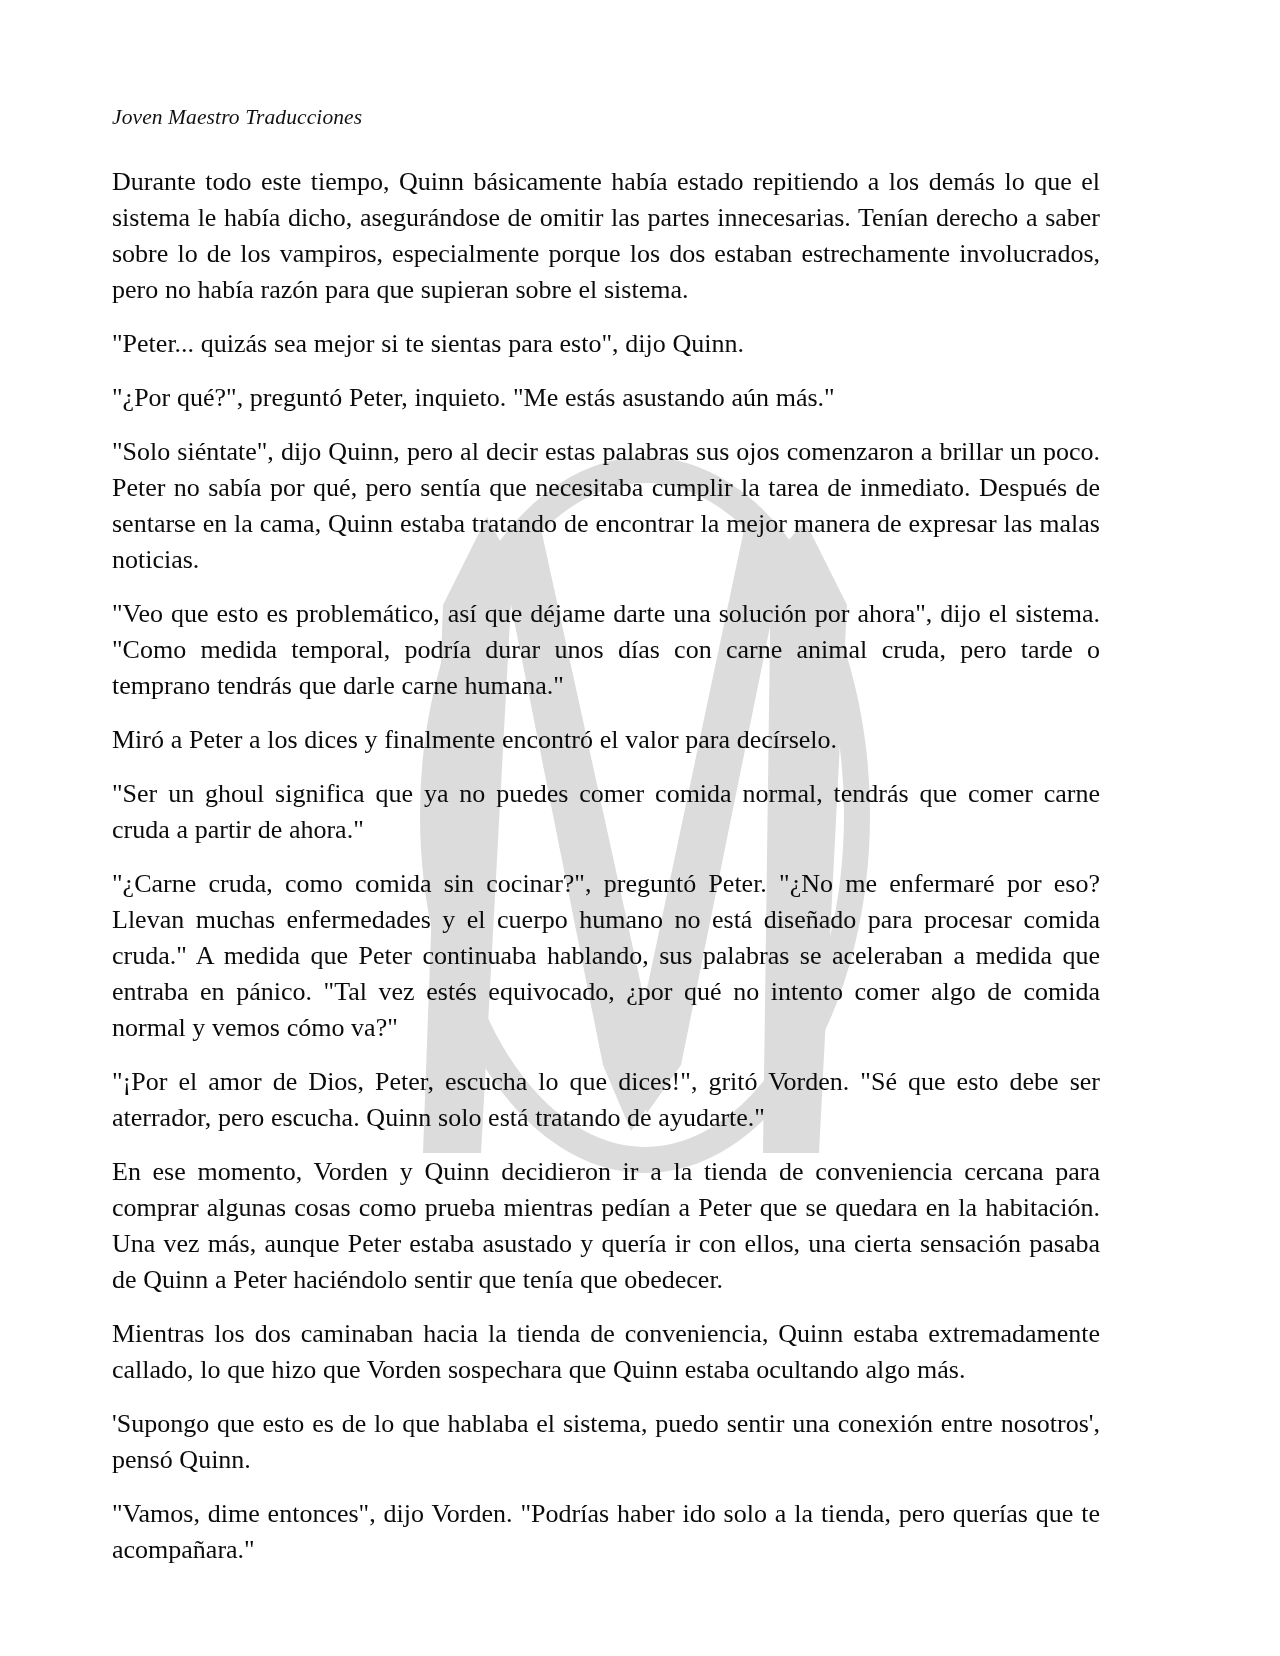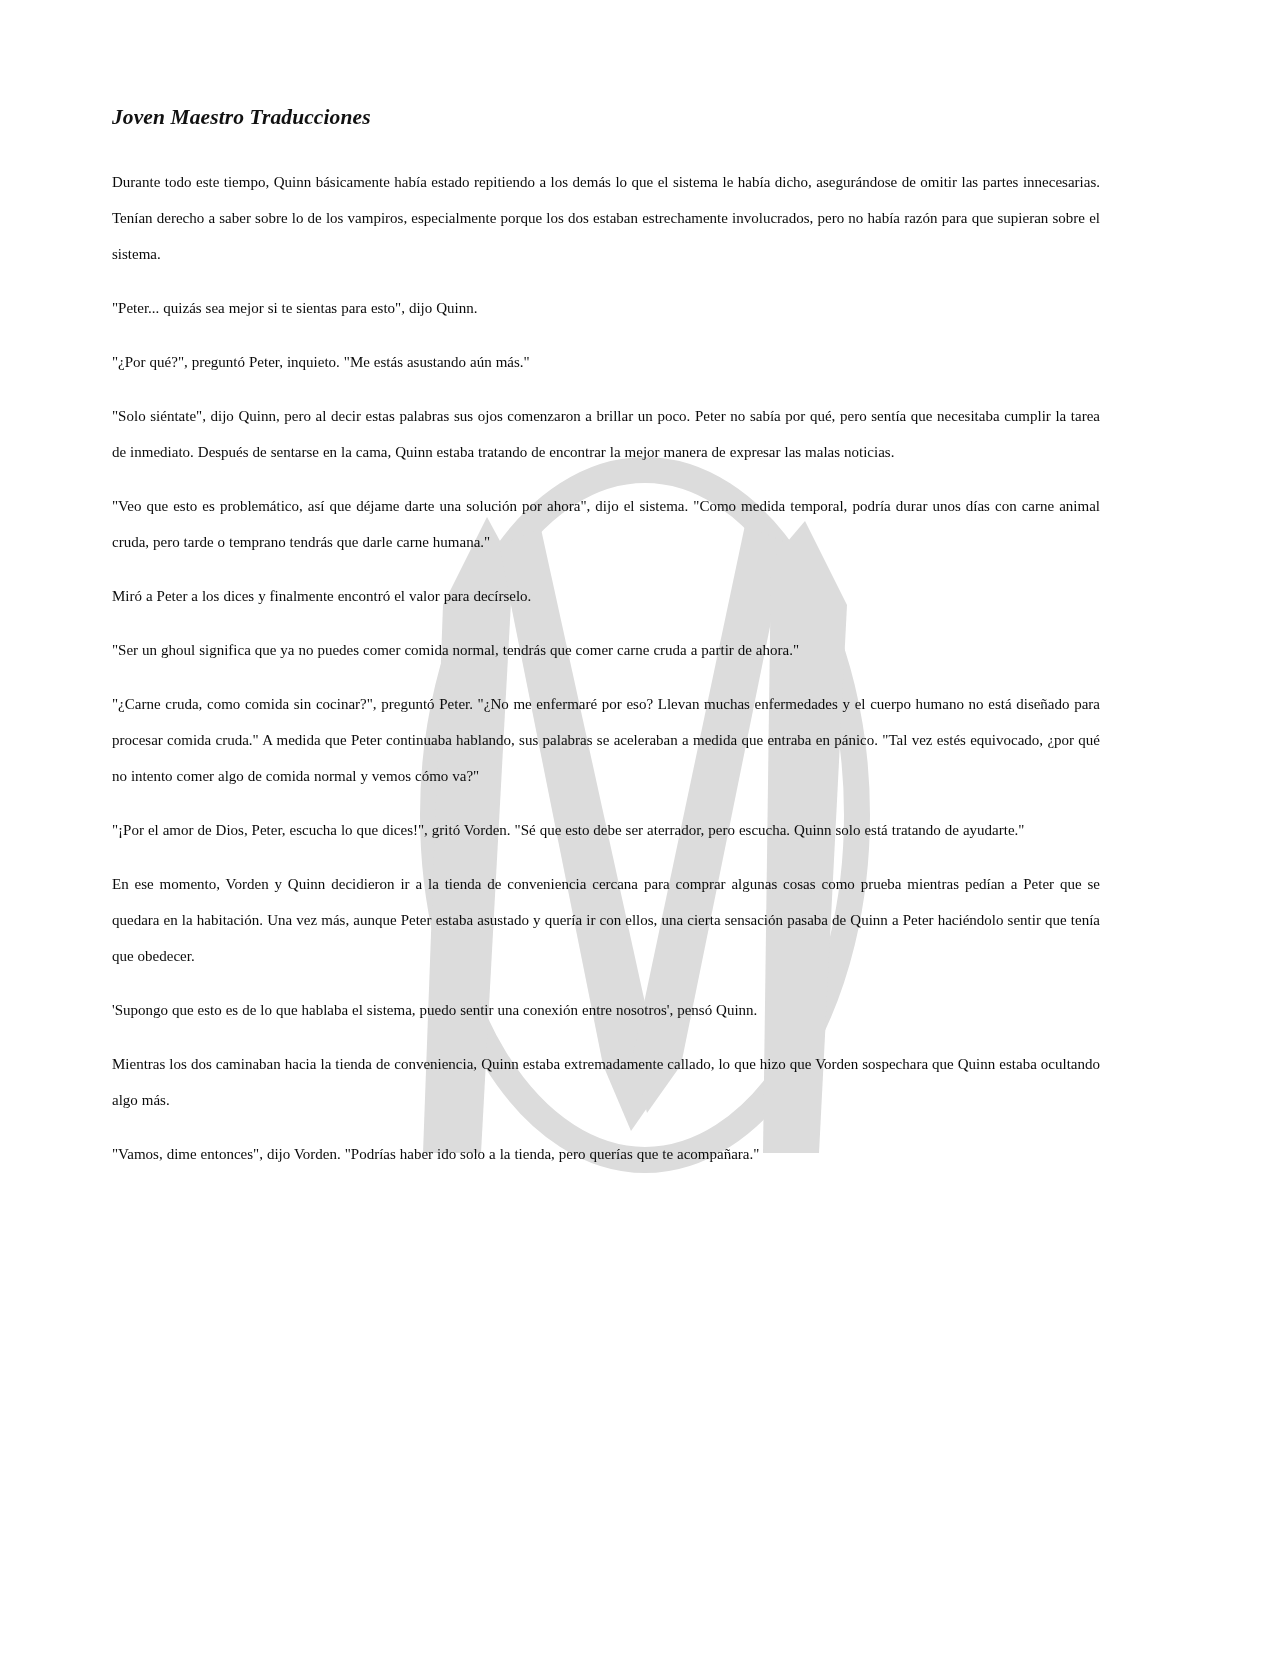--- a/index.html
+++ b/index.html
@@ -49,32 +49,32 @@
   .content {
     position: absolute;
     left: 112px;
     top: 104px;
     width: 988px;
     z-index: 2;
   }
 
   .doc-title {
     font-family: "Liberation Serif", "DejaVu Serif", serif;
-    font-weight: bold;
+    font-weight: normal;
     font-style: italic;
     font-size: 21.5px;
     line-height: 1.22;
     letter-spacing: 0.1px;
     margin: 0 0 34px 0;
     color: #111111;
   }
 
   p.para {
     font-family: "Liberation Serif", "DejaVu Serif", serif;
-    font-size: 15px;
+    font-size: 26px;
     line-height: 36px;
     text-align: justify;
     text-justify: inter-word;
     margin: 0 0 18px 0;
     color: #0b0b0b;
     hyphens: none;
     word-spacing: 0.2px;
   }
   p.para:last-child { margin-bottom: 0; }
 </style>
@@ -108,18 +108,18 @@
     <p class="para">Durante todo este tiempo, Quinn básicamente había estado repitiendo a los demás lo que el sistema le había dicho, asegurándose de omitir las partes innecesarias. Tenían derecho a saber sobre lo de los vampiros, especialmente porque los dos estaban estrechamente involucrados, pero no había razón para que supieran sobre el sistema.</p>
     <p class="para">"Peter... quizás sea mejor si te sientas para esto", dijo Quinn.</p>
     <p class="para">"¿Por qué?", preguntó Peter, inquieto. "Me estás asustando aún más."</p>
     <p class="para">"Solo siéntate", dijo Quinn, pero al decir estas palabras sus ojos comenzaron a brillar un poco. Peter no sabía por qué, pero sentía que necesitaba cumplir la tarea de inmediato. Después de sentarse en la cama, Quinn estaba tratando de encontrar la mejor manera de expresar las malas noticias.</p>
     <p class="para">"Veo que esto es problemático, así que déjame darte una solución por ahora", dijo el sistema. "Como medida temporal, podría durar unos días con carne animal cruda, pero tarde o temprano tendrás que darle carne humana."</p>
     <p class="para">Miró a Peter a los dices y finalmente encontró el valor para decírselo.</p>
     <p class="para">"Ser un ghoul significa que ya no puedes comer comida normal, tendrás que comer carne cruda a partir de ahora."</p>
     <p class="para">"¿Carne cruda, como comida sin cocinar?", preguntó Peter. "¿No me enfermaré por eso? Llevan muchas enfermedades y el cuerpo humano no está diseñado para procesar comida cruda." A medida que Peter continuaba hablando, sus palabras se aceleraban a medida que entraba en pánico. "Tal vez estés equivocado, ¿por qué no intento comer algo de comida normal y vemos cómo va?"</p>
     <p class="para">"¡Por el amor de Dios, Peter, escucha lo que dices!", gritó Vorden. "Sé que esto debe ser aterrador, pero escucha. Quinn solo está tratando de ayudarte."</p>
     <p class="para">En ese momento, Vorden y Quinn decidieron ir a la tienda de conveniencia cercana para comprar algunas cosas como prueba mientras pedían a Peter que se quedara en la habitación. Una vez más, aunque Peter estaba asustado y quería ir con ellos, una cierta sensación pasaba de Quinn a Peter haciéndolo sentir que tenía que obedecer.</p>
+    <p class="para">Mientras los dos caminaban hacia la tienda de conveniencia, Quinn estaba extremadamente callado, lo que hizo que Vorden sospechara que Quinn estaba ocultando algo más.</p>
     <p class="para">'Supongo que esto es de lo que hablaba el sistema, puedo sentir una conexión entre nosotros', pensó Quinn.</p>
-    <p class="para">Mientras los dos caminaban hacia la tienda de conveniencia, Quinn estaba extremadamente callado, lo que hizo que Vorden sospechara que Quinn estaba ocultando algo más.</p>
     <p class="para">"Vamos, dime entonces", dijo Vorden. "Podrías haber ido solo a la tienda, pero querías que te acompañara."</p>
 
   </div>
 </div>
 
 </body></html>

